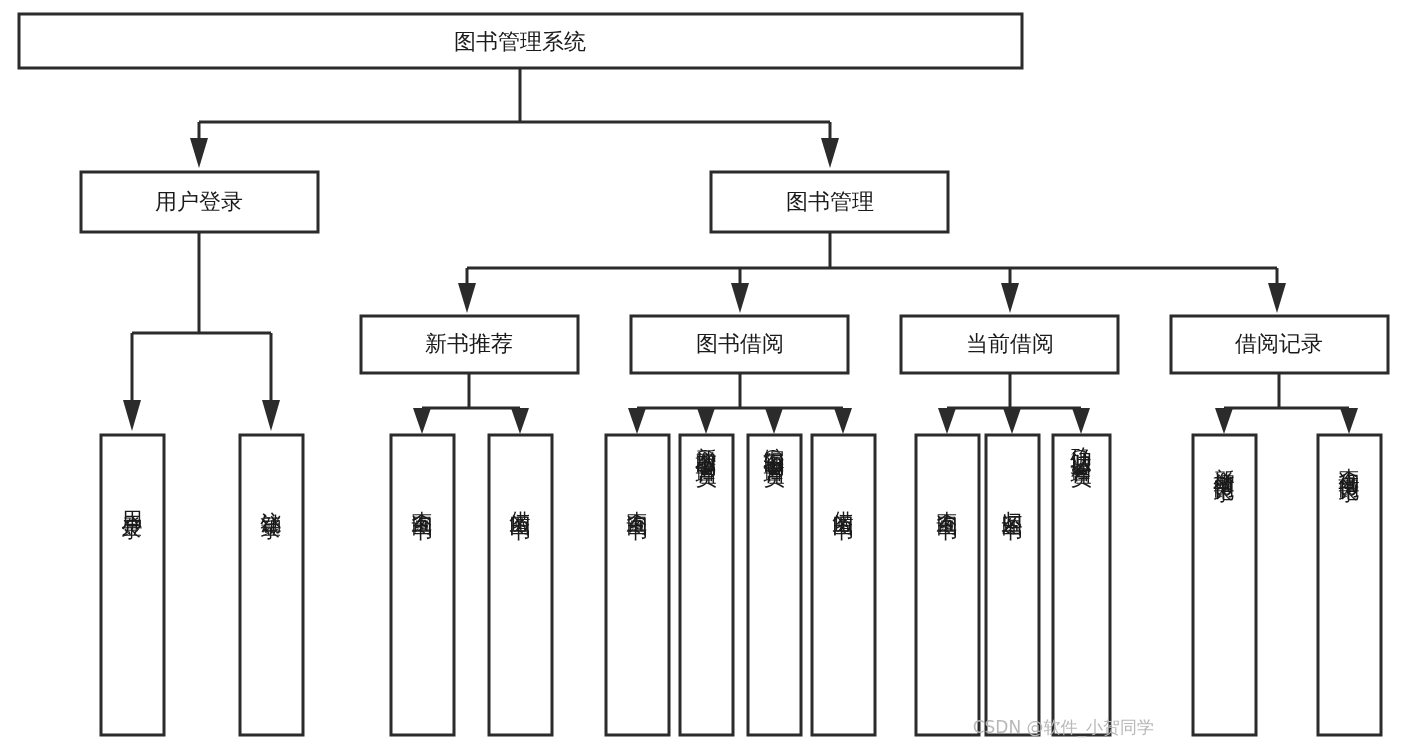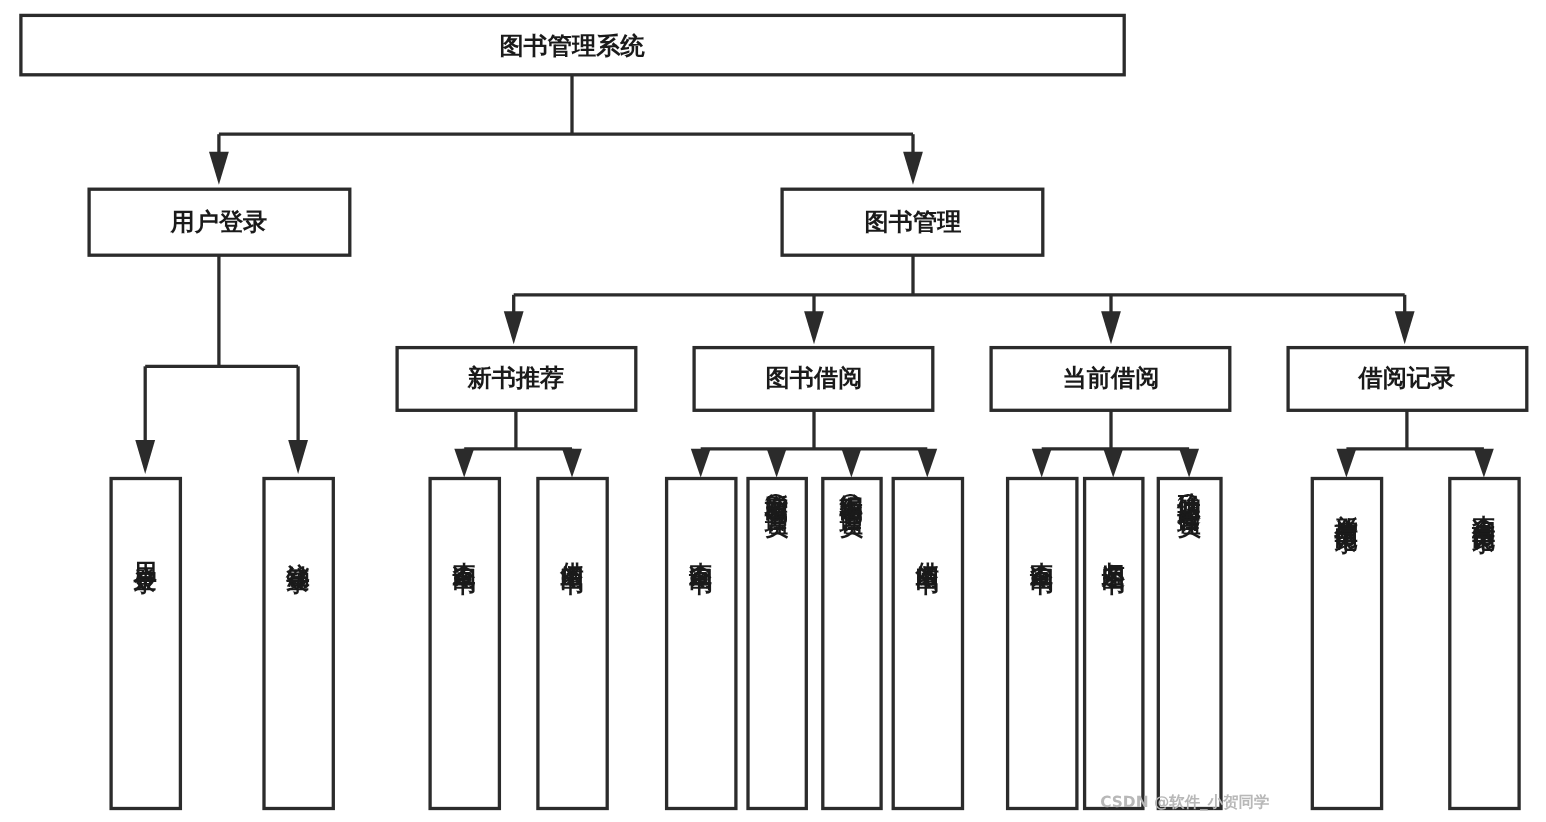--- a/index.html
+++ b/index.html
@@ -13,21 +13,20 @@
     font-family: "DejaVu Sans", "Liberation Sans", sans-serif;
     overflow: hidden;
     position: relative;
   }
   #diagram-root {
     position: absolute;
     left: 0;
     top: 0;
     width: 1166px;
     height: 747px;
-    font-weight: bold;
   }
   svg.chart-svg {
     display: block;
     width: 1405px;
     height: 747px;
   }
   .node-box {
     fill: #ffffff;
     stroke: #2b2b2b;
     stroke-width: 3;
@@ -56,21 +55,21 @@
   }
   .arrow-head {
     fill: #2b2b2b;
     stroke: none;
   }
   .watermark {
     position: absolute;
     right: 12px;
     bottom: 8px;
     font-family: "DejaVu Sans", "Liberation Sans", sans-serif;
-    font-size: 14px;
+    font-size: 17px;
     color: #b8b8b8;
     white-space: nowrap;
     user-select: none;
     pointer-events: none;
   }
 </style>
 </head>
 <body>
 
 <div id="diagram-root">

